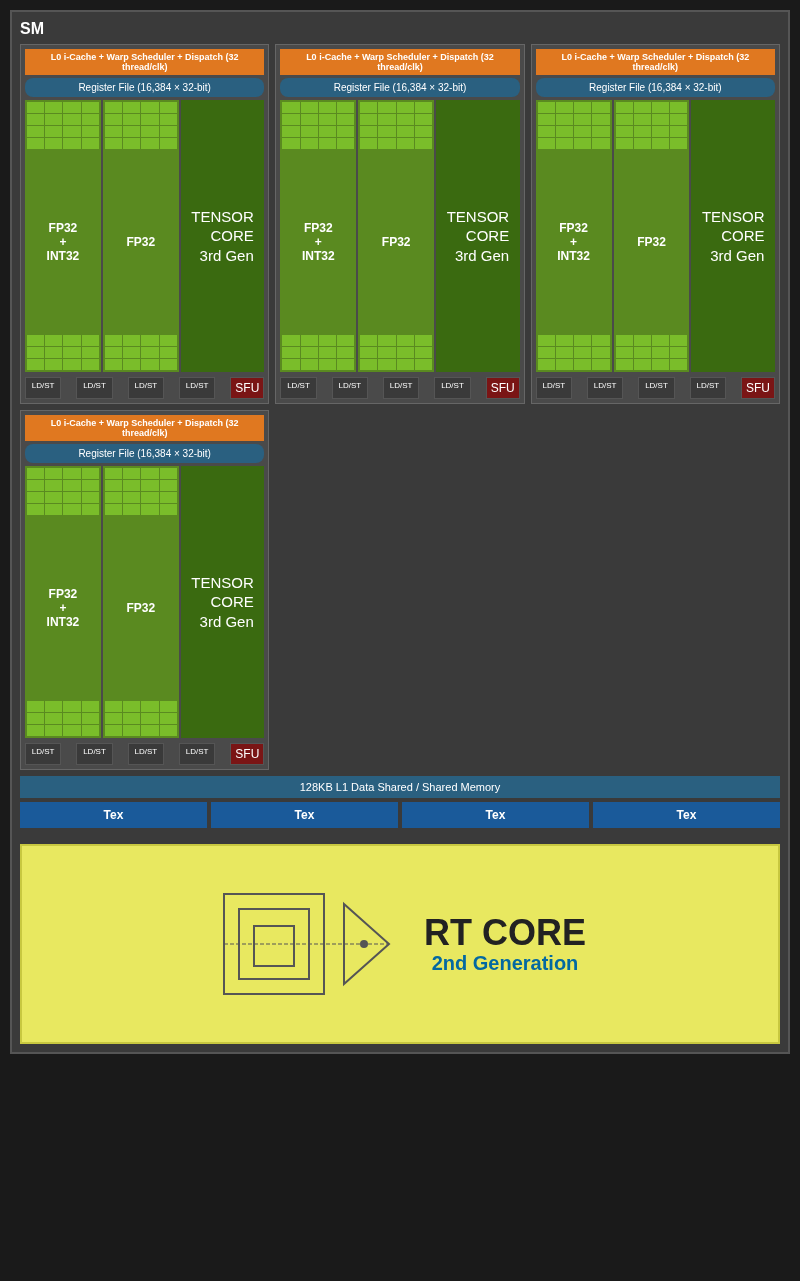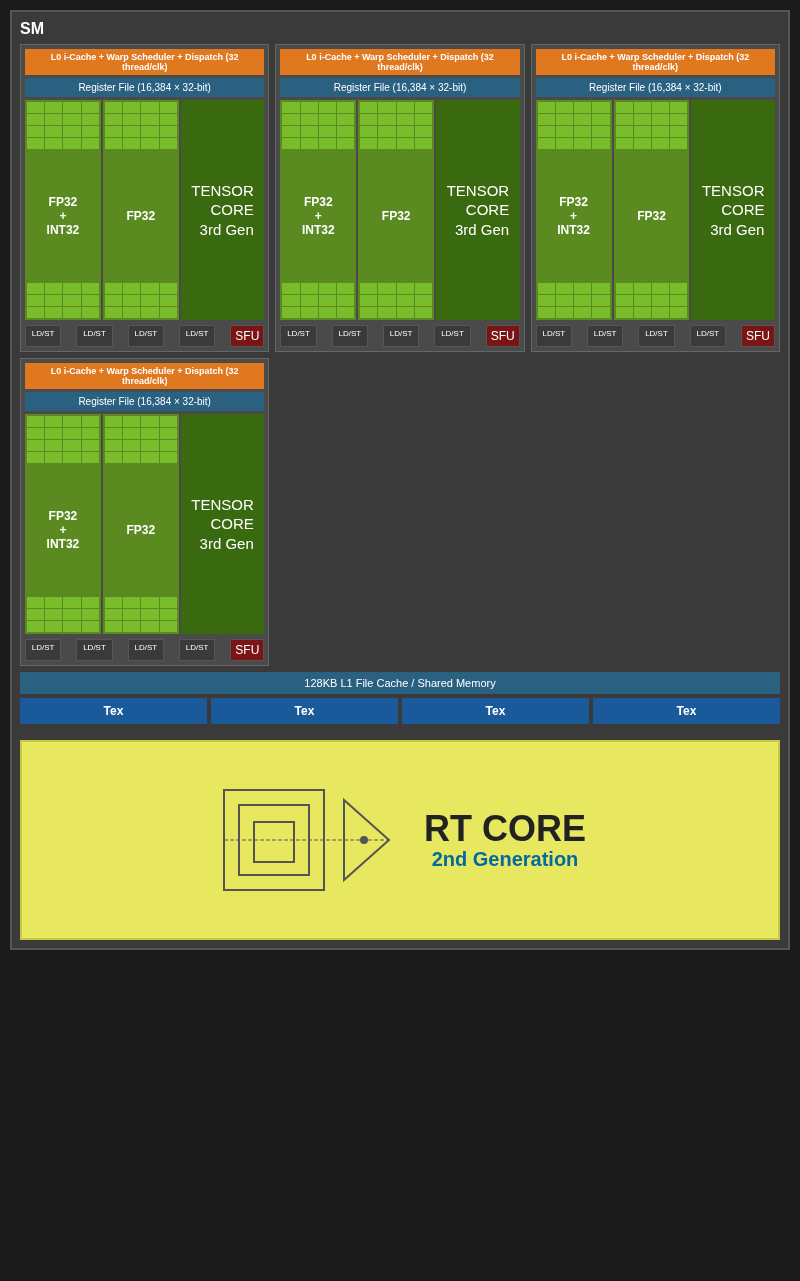--- a/index.html
+++ b/index.html
@@ -47,20 +47,21 @@
       text-align: center;
       padding: 3px 2px;
       font-weight: bold;
     }
     .register-file-bar {
       background: #2a6080;
       color: white;
       font-size: 10px;
       text-align: center;
       padding: 4px 2px;
+      border-radius: 8px;
     }
     .tensor-label {
       color: white;
       font-weight: normal;
       font-size: 15px;
       text-align: right;
       padding: 4px;
       line-height: 1.3;
     }
     .bottom-units {
@@ -133,21 +134,21 @@
       line-height: 1.1;
     }
     .rt-core-sub {
       font-size: 20px;
       font-weight: bold;
       color: #0369a1;
     }
     .compute-fp-area {
       display: flex;
       gap: 2px;
-      height: 220px;
+      height: 272px;
     }
     .fp-col-container {
       flex: 2;
       display: flex;
       flex-direction: column;
       position: relative;
     }
     .fp32-grid-top {
       display: grid;
       grid-template-columns: repeat(4, 1fr);
@@ -534,21 +535,21 @@
       <div class="bottom-units">
         <div class="ldst-unit">LD/ST</div>
         <div class="ldst-unit">LD/ST</div>
         <div class="ldst-unit">LD/ST</div>
         <div class="ldst-unit">LD/ST</div>
         <div class="sfu-unit">SFU</div>
       </div>
     </div>
   </div>
 
-  <div class="l1-cache-bar">128KB L1 File Cache / Shared Memory</div>
+  <div class="l1-cache-bar">128KB L1 Data Shared / Shared Memory</div>
 
   <div class="tex-row">
     <div class="tex-unit">Tex</div>
     <div class="tex-unit">Tex</div>
     <div class="tex-unit">Tex</div>
     <div class="tex-unit">Tex</div>
   </div>
 
   <div class="rt-core-container">
     <div class="rt-core-diagram">

